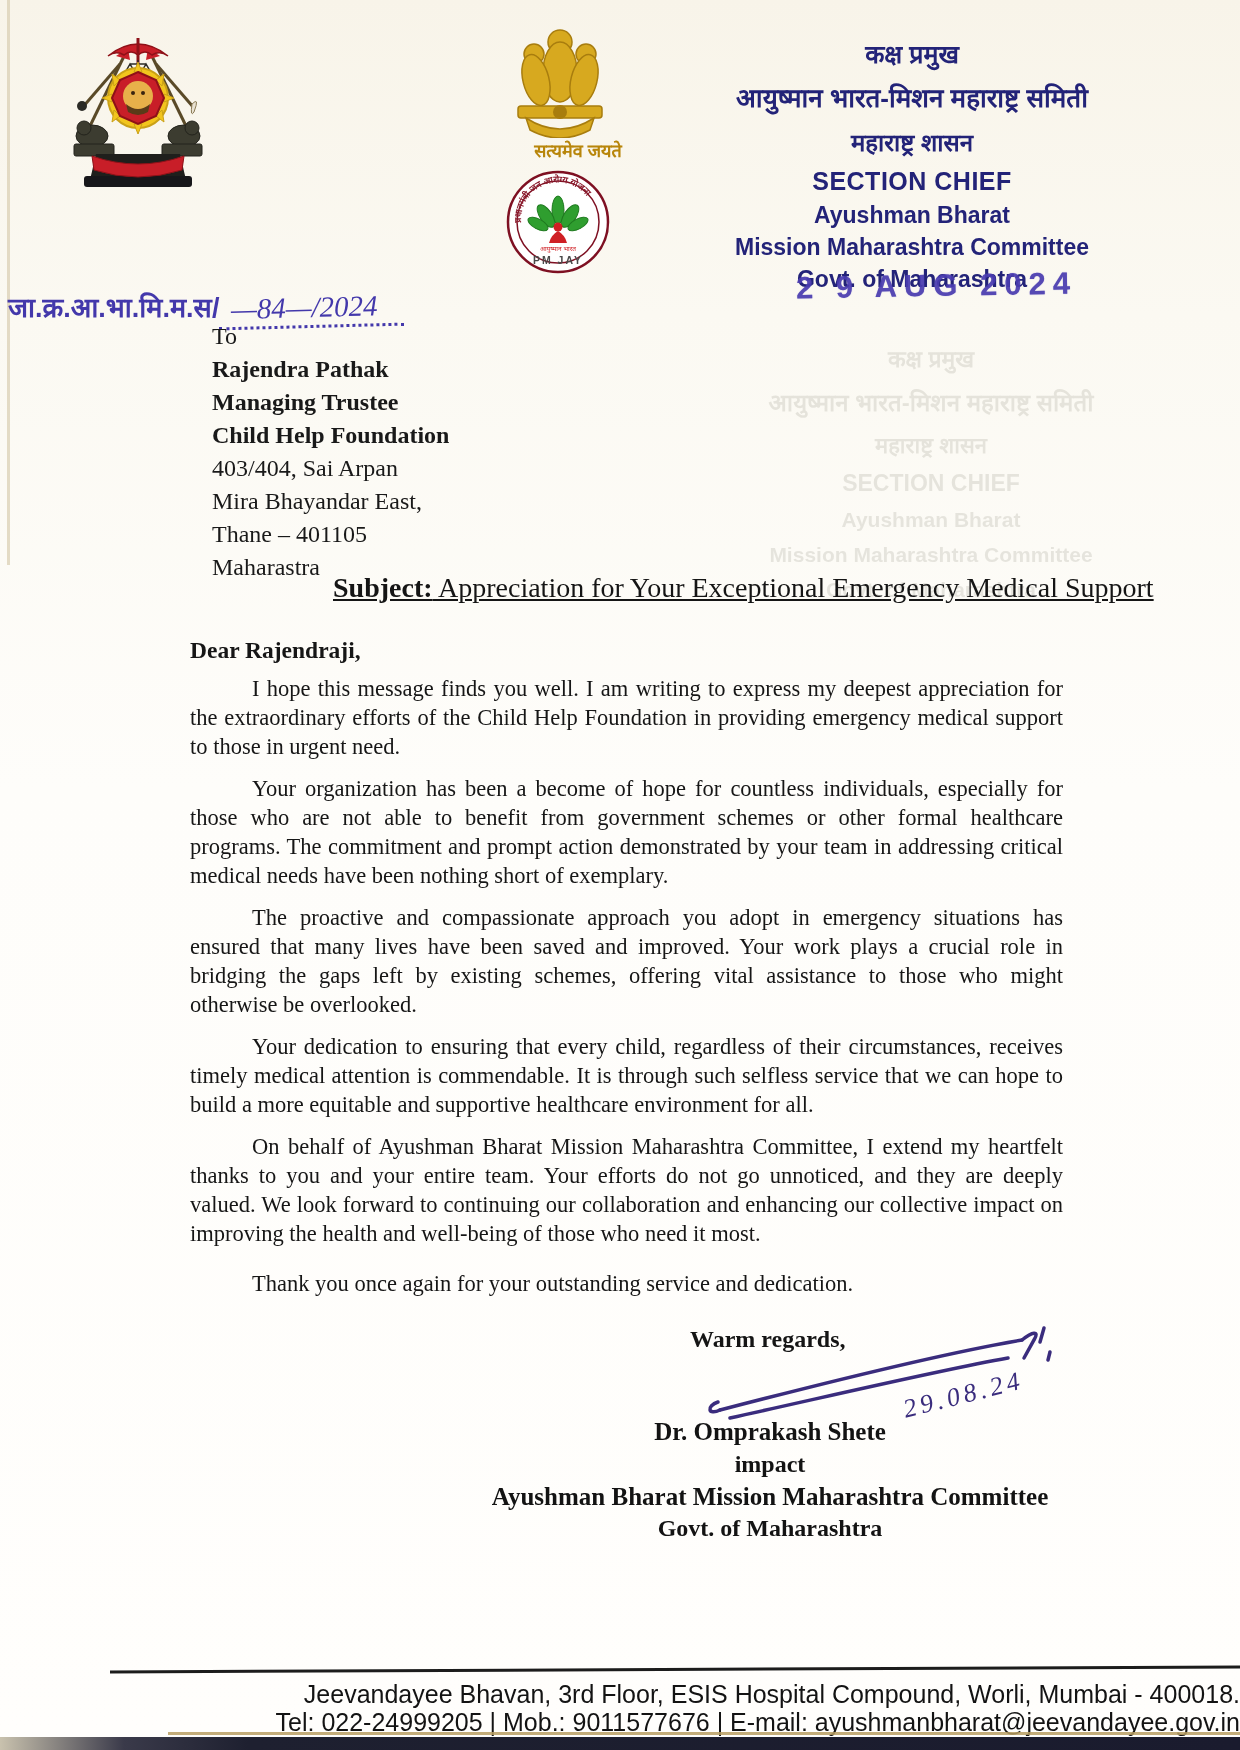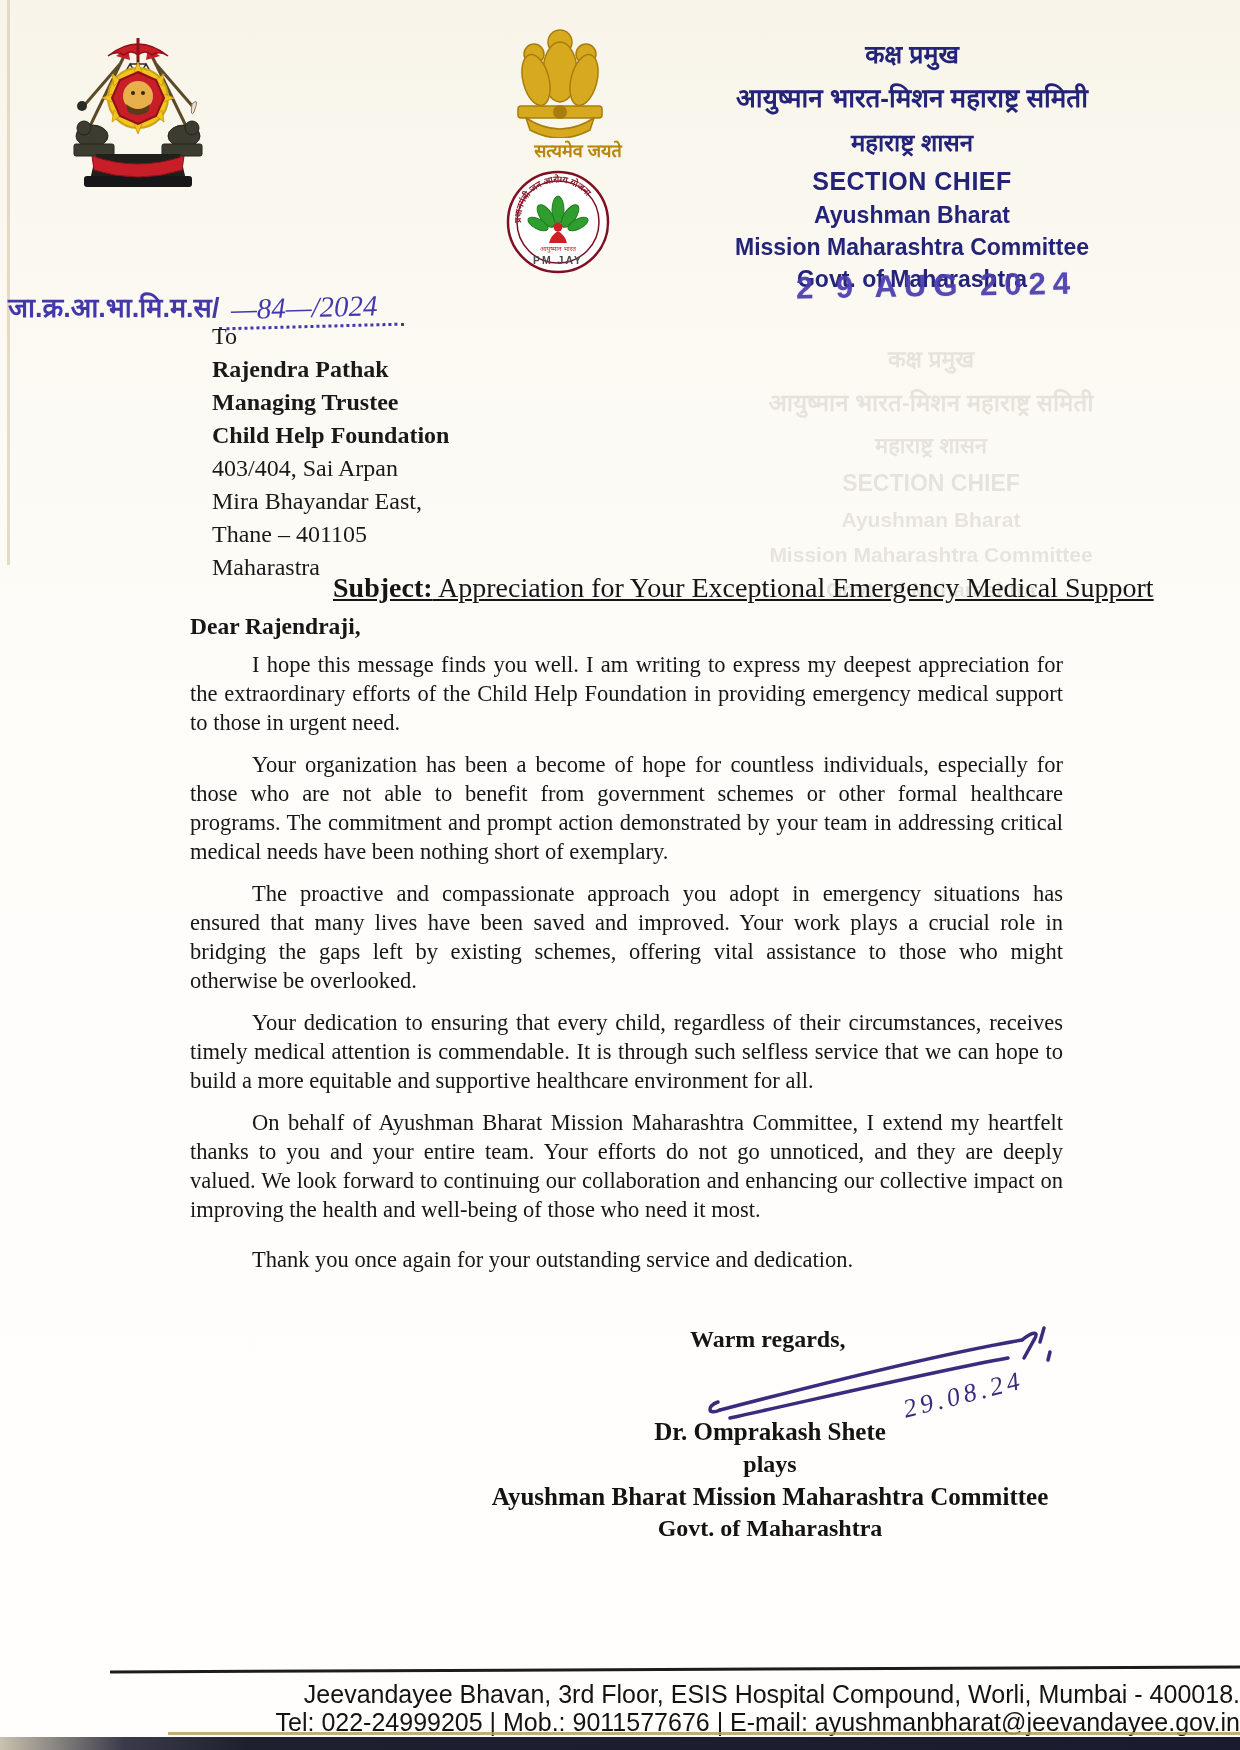--- a/index.html
+++ b/index.html
@@ -45,21 +45,21 @@
   .g1{font-size:23px}.g2{font-size:24px}.g3{font-size:22px}.g4{font-size:23px}
   .g5{font-size:21px}.g6{font-size:21px}.g7{font-size:21px}
 
   
   .recipient{position:absolute;left:212px;top:320px;font-size:24px;line-height:33px;color:#191919;}
   .recipient .b{font-weight:bold;}
 
   
   .subject{position:absolute;left:333px;top:572px;font-size:28px;white-space:nowrap;text-decoration:underline;}
   .subject .lbl{font-weight:bold;}
-  .body{position:absolute;left:190px;top:612px;width:873px;font-size:22.5px;line-height:29px;
+  .body{position:absolute;left:190px;top:636px;width:873px;font-size:22.5px;line-height:29px;
         text-align:justify;color:#161616;}
   .salutation{font-weight:bold;font-size:23.5px;margin-bottom:9px;text-align:left;}
   .body p{margin:0 0 13px 0;text-indent:62px;}
   .thanks{margin-top:21px !important;text-align:left;}
 
   
   .warm{position:absolute;left:690px;top:1326px;font-weight:bold;font-size:24px;font-family:Liberation Serif, serif;}
   .sig{position:absolute;left:700px;top:1322px;}
   .sig-date{position:absolute;left:902px;top:1380px;font-size:26px;color:#3a2c7d;font-style:italic;
             letter-spacing:4px;transform:rotate(-14deg);white-space:nowrap;}
@@ -233,21 +233,21 @@
       <path d="M20 88 C8 94 6 84 18 80"></path>
       <path d="M322 18 C332 10 340 8 334 18 L324 36"></path>
       <path d="M344 6 l-4 14"></path>
       <path d="M350 30 l-2 8"></path>
     </g>
   </svg>
   <div class="sig-date">29.08.24</div>
 
   <div class="close-block">
     <div class="cb-name">Dr. Omprakash Shete</div>
-    <div class="cb-title">plays</div>
+    <div class="cb-title">impact</div>
     <div class="cb-org">Ayushman Bharat Mission Maharashtra Committee</div>
     <div class="cb-govt">Govt. of Maharashtra</div>
   </div>
 
   <div class="footer-line"></div>
   <div class="ft ft1">Jeevandayee Bhavan, 3rd Floor, ESIS Hospital Compound, Worli, Mumbai - 400018.</div>
   <div class="ft ft2">Tel: 022-24999205 | Mob.: 9011577676 | E-mail: ayushmanbharat@jeevandayee.gov.in</div>
   <div class="strip-tan"></div>
   <div class="strip-dark"></div>
 

